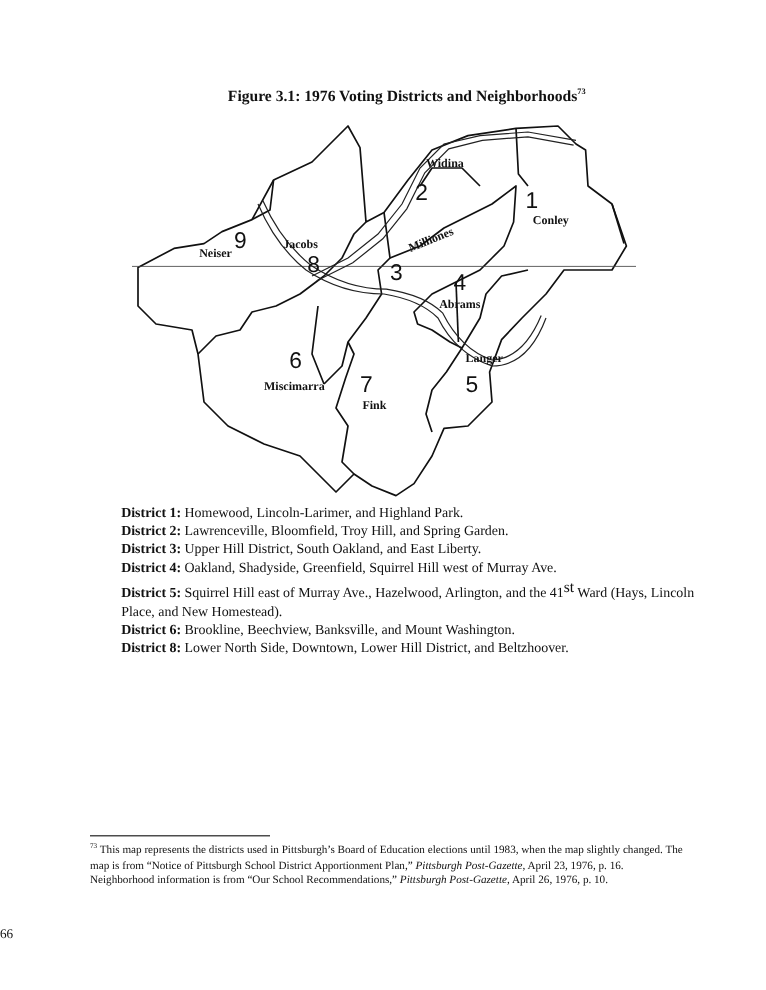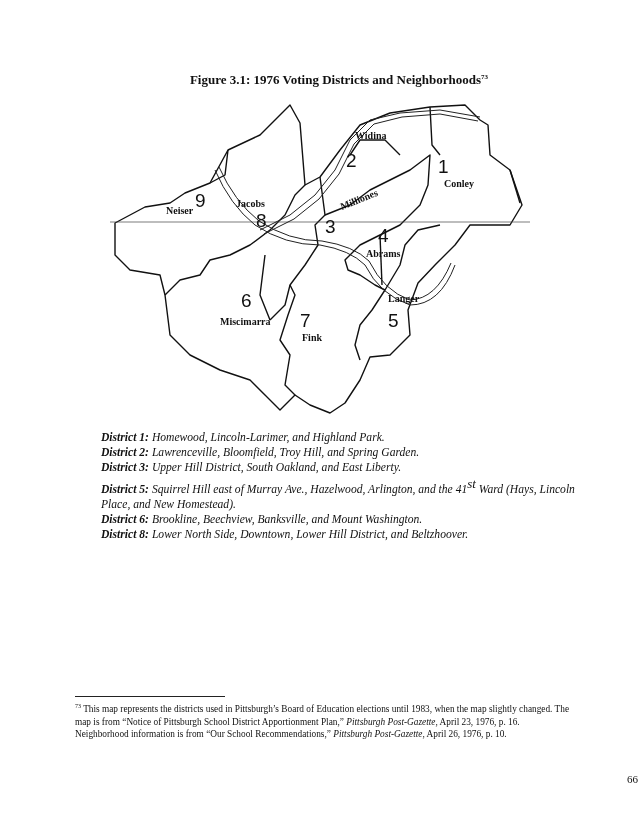--- a/index.html
+++ b/index.html
@@ -5,27 +5,27 @@
   html, body { margin: 0; padding: 0; background: #ffffff; }
   body { width: 638px; height: 825px; position: relative; overflow: hidden;
          font-family: "Liberation Serif", "DejaVu Serif", serif; color: #111; }
   .fig-title { position: absolute; top: 72px; left: 0; width: 638px; text-align: center;
                font-weight: bold; font-size: 13px; margin-left: 20px; }
   .fig-title sup { font-size: 7px; }
   .map { position: absolute; left: 110px; top: 95px; width: 420px; height: 325px; }
   .map svg { width: 100%; height: 100%; }
   .dnum { font-family: "Liberation Sans", "DejaVu Sans", sans-serif; font-size: 19px; font-weight: normal; fill: #111; }
   .dname { font-family: "Liberation Serif", "DejaVu Serif", serif; font-size: 10px; font-weight: bold; fill: #111; }
-  .districts { position: absolute; left: 101px; top: 430px; width: 480px;
-               font-size: 11.6px; line-height: 15.2px; font-style: italic; }
+  .districts { position: absolute; left: 101px; top: 420px; width: 480px;
+               font-size: 11.6px; line-height: 15.2px; }
   .districts .row b { font-weight: bold; }
   .footrule { position: absolute; left: 75px; top: 696px; width: 150px; border-top: 1px solid #222; }
   .footnote { position: absolute; left: 75px; top: 700px; width: 495px; font-size: 9.3px; line-height: 12.6px; }
   .footnote sup { font-size: 6px; }
-  .pageno { position: absolute; top: 773px; left: 0; width: 638px; text-align: right; font-size: 11px; }
+  .pageno { position: absolute; top: 773px; left: 0; width: 526px; text-align: left; font-size: 11px; }
 </style>
 </head>
 <body>
 
 <div class="fig-title"><span>Figure 3.1: 1976 Voting Districts and Neighborhoods</span><sup>73</sup></div>
 
 <div class="map">
   <svg viewBox="0 0 420 325">
     <g fill="none" stroke="#111" stroke-width="1.4" stroke-linejoin="round">
 
@@ -73,20 +73,21 @@
       <text class="dnum" x="85" y="112">9</text>
       <text class="dname" x="56" y="119">Neiser</text>
     </g>
   </svg>
 </div>
 
 <div class="districts">
   <div class="row"><b>District 1:</b><span> Homewood, Lincoln-Larimer, and Highland Park.</span></div>
   <div class="row"><b>District 2:</b><span> Lawrenceville, Bloomfield, Troy Hill, and Spring Garden.</span></div>
   <div class="row"><b>District 3:</b><span> Upper Hill District, South Oakland, and East Liberty.</span></div>
+  <div class="row"><b>District 4:</b><span> Oakland, Shadyside, Greenfield, Squirrel Hill west of Murray Ave.</span></div>
   <div class="row"><b>District 5:</b><span> Squirrel Hill east of Murray Ave., Hazelwood, Arlington, and the 41</span><sup style="font-size:13px">st</sup><span> Ward (Hays, Lincoln Place, and New Homestead).</span></div>
   <div class="row"><b>District 6:</b><span> Brookline, Beechview, Banksville, and Mount Washington.</span></div>
   <div class="row"><b>District 8:</b><span> Lower North Side, Downtown, Lower Hill District, and Beltzhoover.</span></div>
 </div>
 
 <div class="footrule"></div>
 <div class="footnote"><sup>73</sup><span> This map represents the districts used in Pittsburgh’s Board of Education elections until 1983, when the map slightly changed.  The map is from “Notice of Pittsburgh School District Apportionment Plan,” </span><i>Pittsburgh Post-Gazette</i><span>, April 23, 1976, p. 16.  Neighborhood information is from “Our School Recommendations,” </span><i>Pittsburgh Post-Gazette</i><span>, April 26, 1976, p. 10.</span></div>
 
 <div class="pageno">66</div>
 

